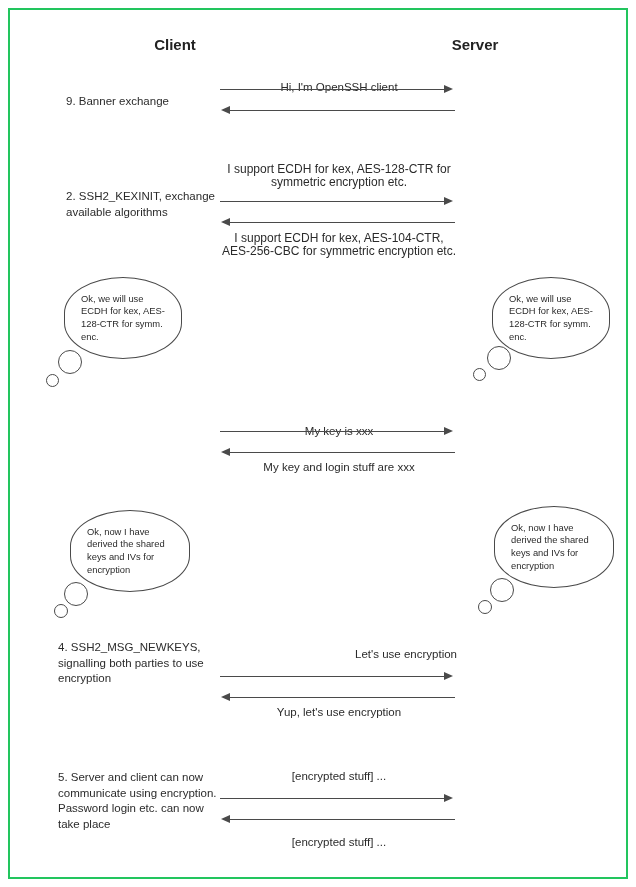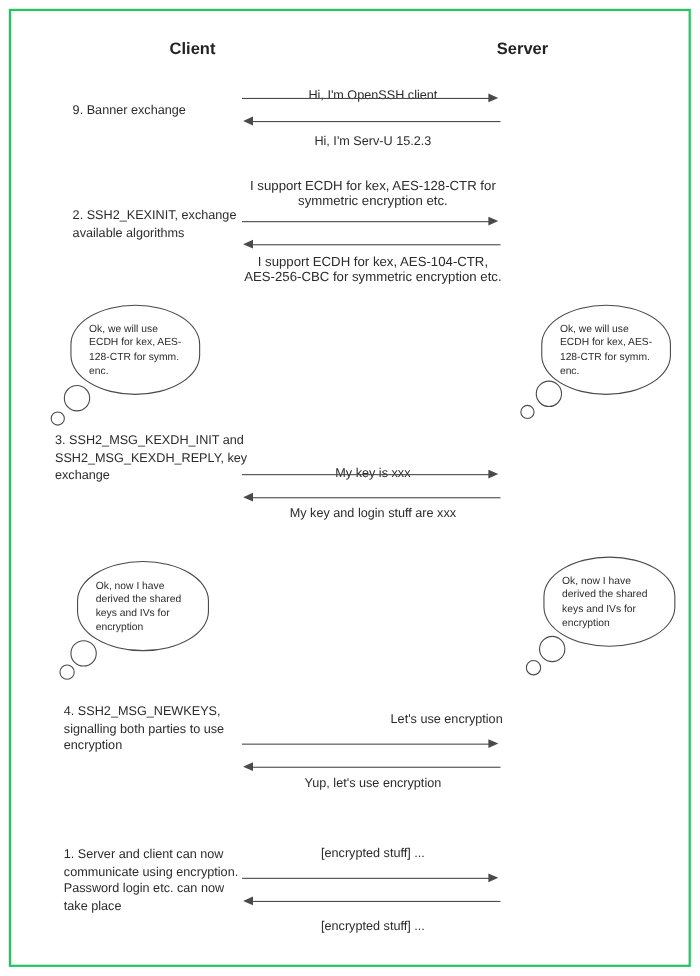--- a/index.html
+++ b/index.html
@@ -120,21 +120,20 @@
     <div class="abs col-head" style="left:405px; top:26px; width:120px;">Server</div>
 
     <div class="abs step-label" style="left:56px; top:84px;">9. Banner exchange</div>
 
     <div class="msg" style="left:209px; top:50px;margin-top:20px;">Hi, I'm OpenSSH client</div>
     <div class="arrow-line" style="left:210px; top:79px; width:225px;"></div>
     <div class="arrow-head right" style="left:434px; top:74.5px;"></div>
 
     <div class="arrow-line" style="left:220px; top:100px; width:225px;"></div>
     <div class="arrow-head left" style="left:211px; top:95.5px;"></div>
-    <div class="msg" style="left:209px; top:112px;">Hi, I'm Serv-U 15.2.3</div>
 
     <div class="abs step-label" style="left:56px; top:179px;">2. SSH2_KEXINIT, exchange available algorithms</div>
 
     <div class="msg small" style="left:209px; top:153px;">I support ECDH for kex, AES-128-CTR for symmetric encryption etc.</div>
     <div class="arrow-line" style="left:210px; top:191px; width:225px;"></div>
     <div class="arrow-head right" style="left:434px; top:186.5px;"></div>
 
     <div class="arrow-line" style="left:220px; top:212px; width:225px;"></div>
     <div class="arrow-head left" style="left:211px; top:207.5px;"></div>
     <div class="msg small" style="left:209px; top:222px;">I support ECDH for kex, AES-104-CTR, AES-256-CBC for symmetric encryption etc.</div>
@@ -144,21 +143,20 @@
     </div>
     <div class="puff" style="left:48px; top:340px; width:24px; height:24px;"></div>
     <div class="puff" style="left:36px; top:364px; width:13px; height:13px;"></div>
 
     <div class="bubble" style="left:482px; top:267px; width:118px; height:82px;">
       <div class="bubble-text">Ok, we will use ECDH for kex, AES-128-CTR for symm. enc.</div>
     </div>
     <div class="puff" style="left:477px; top:336px; width:24px; height:24px;"></div>
     <div class="puff" style="left:463px; top:358px; width:13px; height:13px;"></div>
 
-    <div class="abs step-label" style="left:40px; top:384px; width:185px;">3. SSH2_MSG_KEXDH_INIT and SSH2_MSG_KEXDH_REPLY, key exchange</div>
 
     <div class="msg" style="left:209px; top:392px;margin-top:22px;">My key is xxx</div>
     <div class="arrow-line" style="left:210px; top:421px; width:225px;"></div>
     <div class="arrow-head right" style="left:434px; top:416.5px;"></div>
 
     <div class="arrow-line" style="left:220px; top:442px; width:225px;"></div>
     <div class="arrow-head left" style="left:211px; top:437.5px;"></div>
     <div class="msg" style="left:209px; top:450px;">My key and login stuff are xxx</div>
 
     <div class="bubble" style="left:60px; top:500px; width:120px; height:82px;">
@@ -176,21 +174,21 @@
     <div class="abs step-label" style="left:48px; top:630px; width:170px;">4. SSH2_MSG_NEWKEYS, signalling both parties to use encryption</div>
 
     <div class="msg" style="left:207px; top:637px;text-align:right;">Let's use encryption</div>
     <div class="arrow-line" style="left:210px; top:666px; width:225px;"></div>
     <div class="arrow-head right" style="left:434px; top:661.5px;"></div>
 
     <div class="arrow-line" style="left:220px; top:687px; width:225px;"></div>
     <div class="arrow-head left" style="left:211px; top:682.5px;"></div>
     <div class="msg" style="left:209px; top:695px;">Yup, let's use encryption</div>
 
-    <div class="abs step-label" style="left:48px; top:760px; width:170px;">1. Server and client can now communicate using encryption. Password login etc. can now take place</div>
+    <div class="abs step-label" style="left:48px; top:760px; width:170px;">5. Server and client can now communicate using encryption. Password login etc. can now take place</div>
 
     <div class="msg" style="left:209px; top:759px;">[encrypted stuff] ...</div>
     <div class="arrow-line" style="left:210px; top:788px; width:225px;"></div>
     <div class="arrow-head right" style="left:434px; top:783.5px;"></div>
 
     <div class="arrow-line" style="left:220px; top:809px; width:225px;"></div>
     <div class="arrow-head left" style="left:211px; top:804.5px;"></div>
     <div class="msg" style="left:209px; top:825px;">[encrypted stuff] ...</div>
 
   </div>

